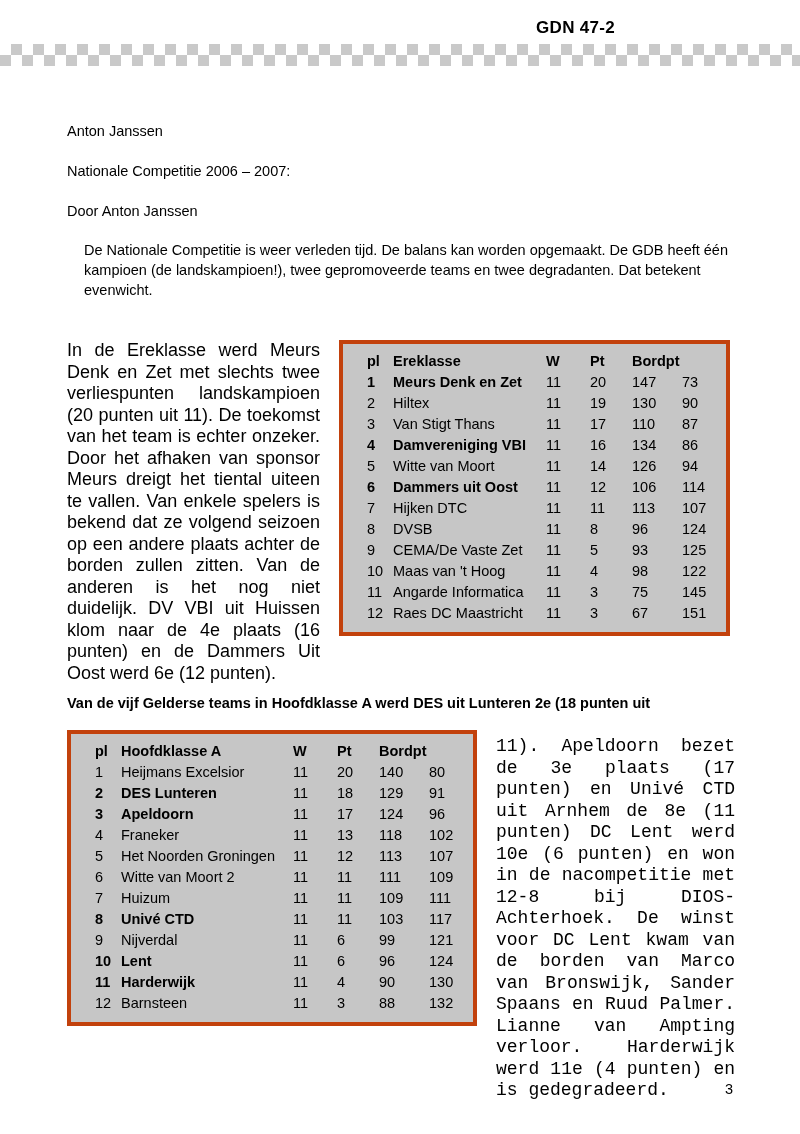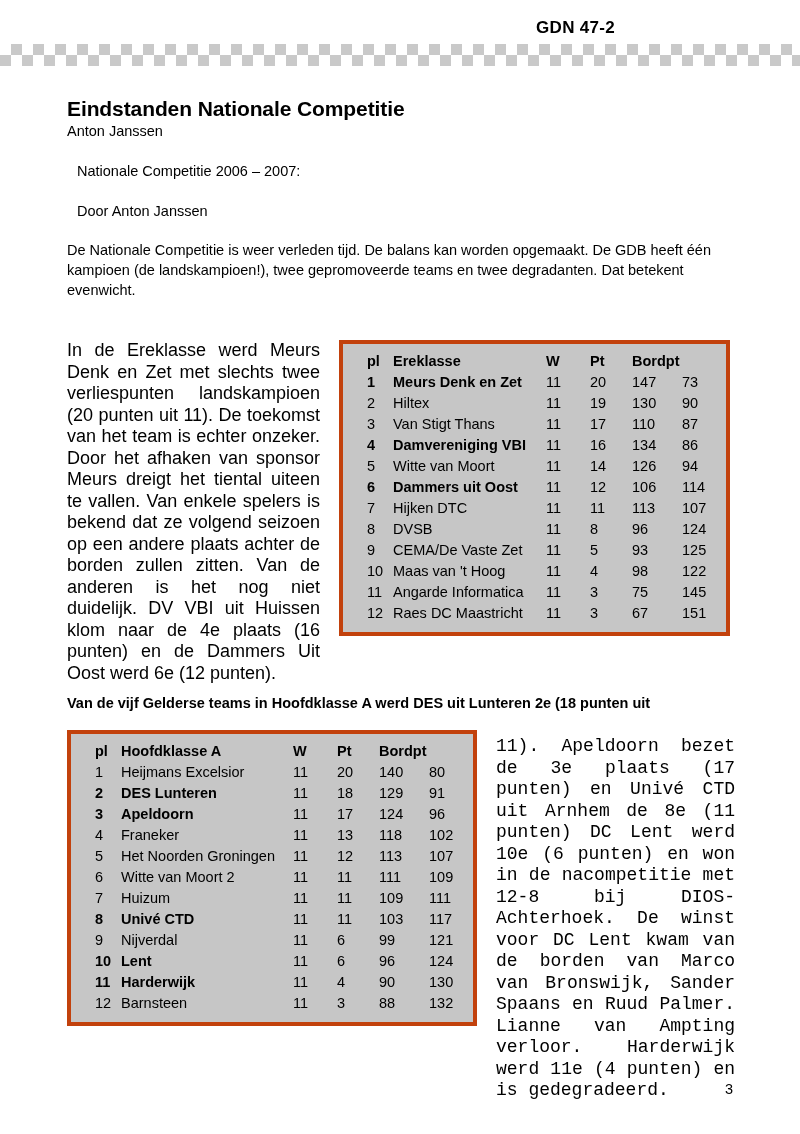--- a/index.html
+++ b/index.html
@@ -64,29 +64,29 @@
     letter-spacing: -0.1px;
   }
   .doc-author {
     position: absolute;
     left: 67px;
     top: 123px;
     font-size: 14.5px;
   }
   .lead-line {
     position: absolute;
-    left: 77px;
+    left: 67px;
     font-size: 14.5px;
   }
   #lead-season { top: 163px; }
   #lead-byline { top: 203px; }
 
   #intro-paragraph {
     position: absolute;
-    left: 67px;
+    left: 84px;
     top: 240px;
     width: 668px;
     font-size: 14.5px;
     line-height: 20px;
     text-align: left;
   }
 
   
   .col-text {
     position: absolute;
@@ -176,21 +176,20 @@
 </head>
 <body>
 
 <div id="content">
 
   <div id="page-header">
     <div id="header-title">GDN 47-2</div>
     <div id="header-checker"></div>
   </div>
 
-  <div class="doc-title">Eindstanden Nationale Competitie</div>
   <div class="doc-author">Anton Janssen</div>
 
   <div class="lead-line" id="lead-season">Nationale Competitie 2006 – 2007:</div>
   <div class="lead-line" id="lead-byline">Door Anton Janssen</div>
 
   <div id="intro-paragraph">De Nationale Competitie is weer verleden tijd. De balans kan worden opgemaakt. De GDB heeft één kampioen (de landskampioen!), twee gepromoveerde teams en twee degradanten. Dat betekent evenwicht.</div>
 
   <div class="col-text" id="col-ereklasse">In de Ereklasse werd Meurs Denk en Zet met slechts twee verliespunten landskampioen (20 punten uit 11). De toekomst van het team is echter onzeker. Door het afhaken van sponsor Meurs dreigt het tiental uiteen te vallen. Van enkele spelers is bekend dat ze volgend seizoen op een andere plaats achter de borden zullen zitten. Van de anderen is het nog niet duidelijk. DV VBI uit Huissen klom naar de 4e plaats (16 punten) en de Dammers Uit Oost werd 6e (12 punten).</div>
 
   <div class="standings" id="table-ereklasse">

